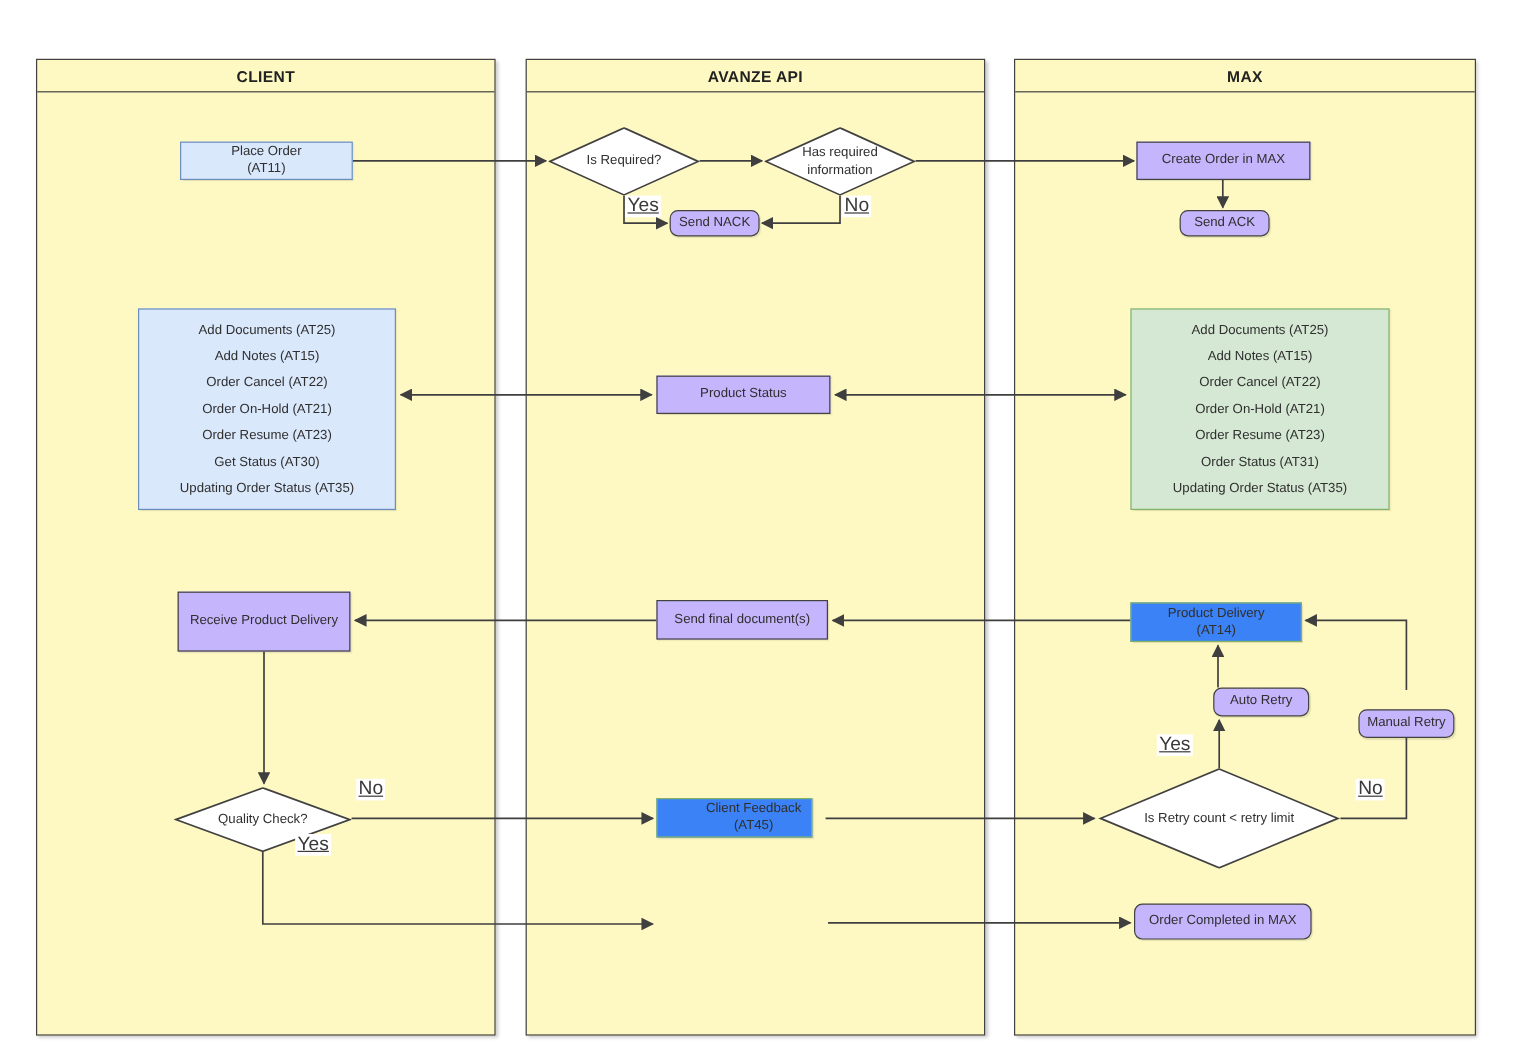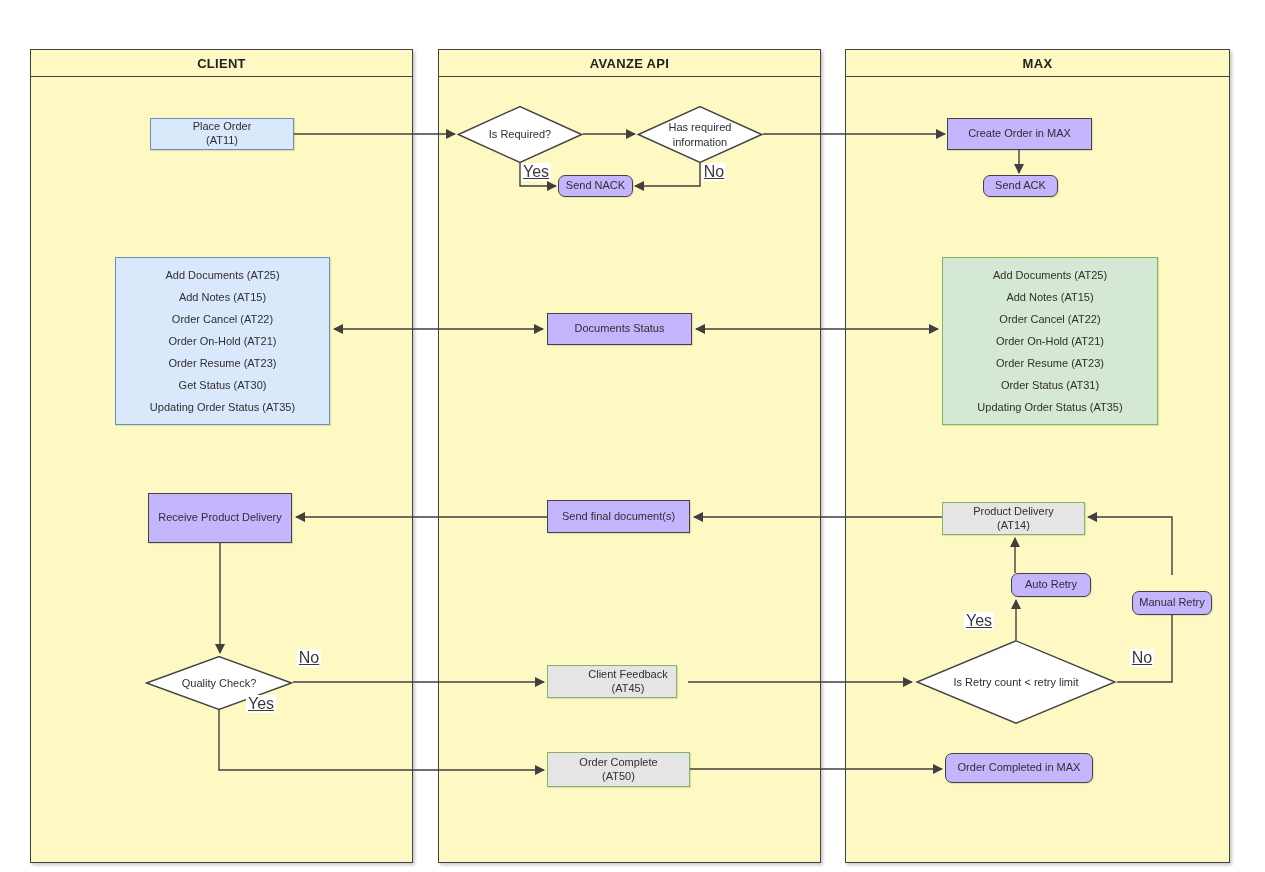--- a/index.html
+++ b/index.html
@@ -49,21 +49,21 @@
     flex-direction: column;
     align-items: center;
     justify-content: center;
     text-align: center;
     font-size: 11px;
     line-height: 1.25;
     color: #2f2f2f;
     box-shadow: 1px 1px 1px rgba(0,0,0,0.10);
   }
   .node.blue  { background: #dae8fc; border-color: #6c8ebf; }
-  .node.green { background: #e5e5e5; border-color: #82b366; }
+  .node.green { background: #3b82f6; border-color: #82b366; }
   .node.rounded { border-radius: 7px; }
   .list-node {
     position: absolute;
     display: flex;
     flex-direction: column;
     justify-content: space-around;
     text-align: center;
     font-size: 11px;
     color: #2f2f2f;
     padding: 6px 4px;
@@ -180,36 +180,32 @@
       <span>Has required</span>
       <span>information</span>
     </div>
   </div>
 
   <div class="node rounded" style="left:558px; top:175px; width:75px; height:22px;">
     <span>Send NACK</span>
   </div>
 
   <div class="node" style="left:547px; top:313px; width:145px; height:32px;">
-    <span>Documents Status</span>
+    <span>Product Status</span>
   </div>
 
   <div class="node" style="left:547px; top:500px; width:143px; height:33px;">
     <span>Send final document(s)</span>
   </div>
 
   <div class="node green" style="left:547px; top:665px; width:130px; height:33px;padding-left:32px;">
     <span>Client Feedback</span>
     <span>(AT45)</span>
   </div>
 
-  <div class="node green" style="left:547px; top:752px; width:143px; height:35px;">
-    <span>Order Complete</span>
-    <span>(AT50)</span>
-  </div>
 
   <div class="node" style="left:947px; top:118px; width:145px; height:32px;">
     <span>Create Order in MAX</span>
   </div>
 
   <div class="node rounded" style="left:983px; top:175px; width:75px; height:22px;">
     <span>Send ACK</span>
   </div>
 
   <div class="list-node green" style="left:942px; top:245px; width:216px; height:168px;">

